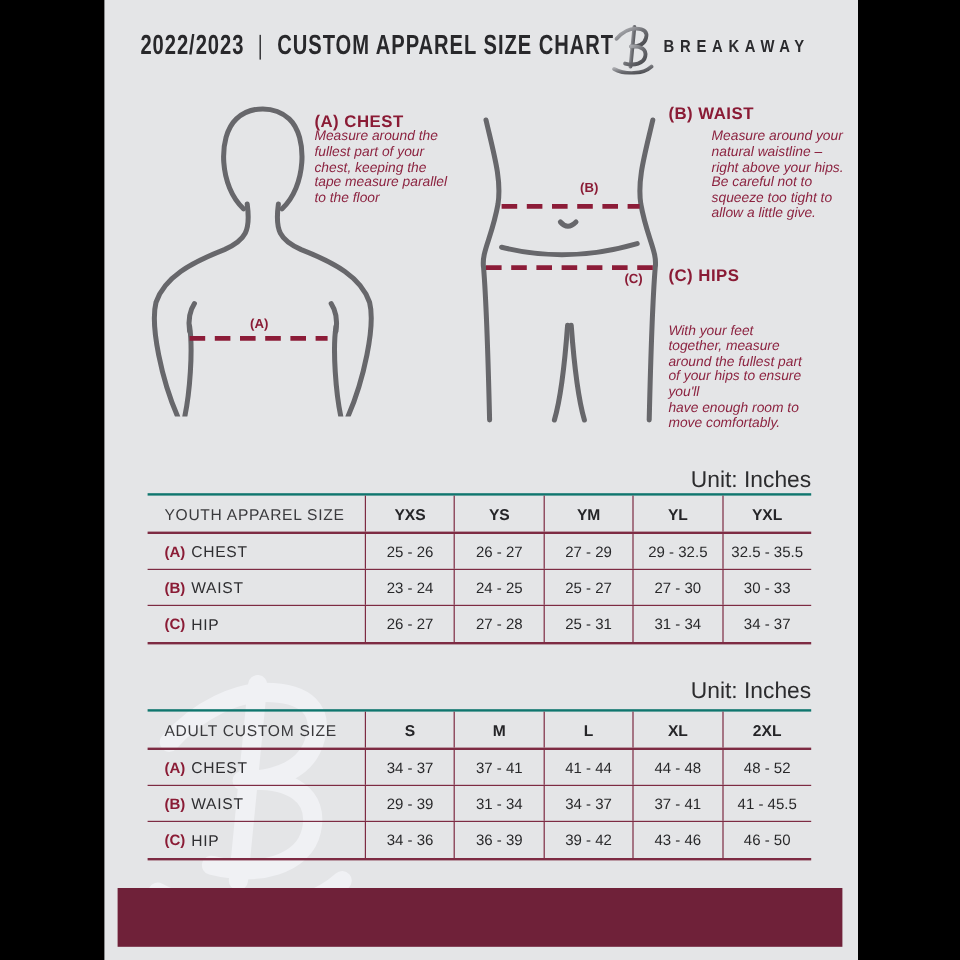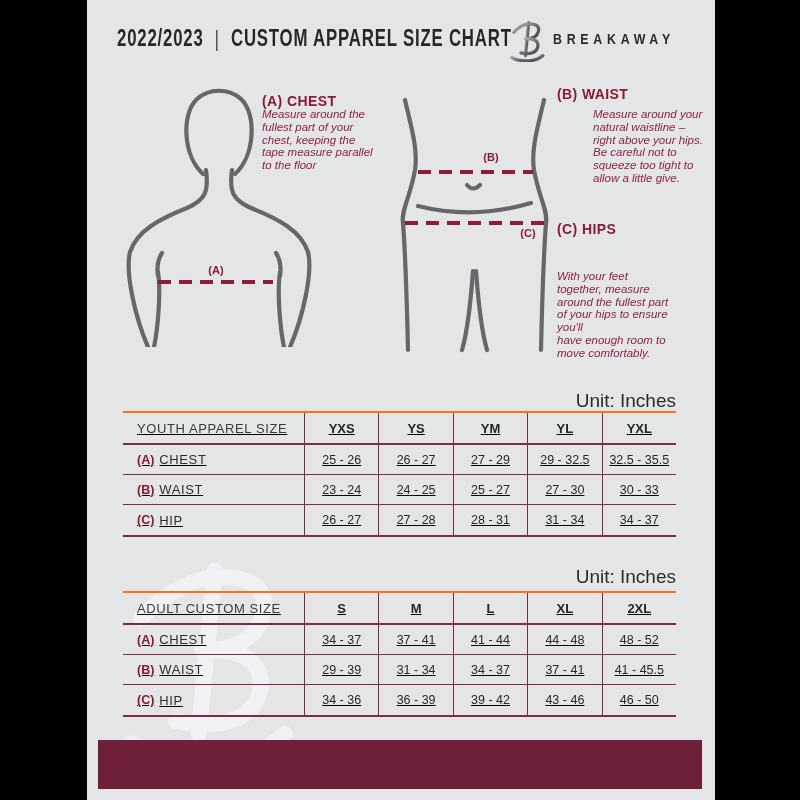--- a/index.html
+++ b/index.html
@@ -30,22 +30,22 @@
             font-size:11px; color:#8a1b35; }
 
   
   .sec-title { position:absolute; left:36px; width:553px; text-align:center;
                font-weight:700; font-size:14.5px; letter-spacing:0.3px; color:#2c2c2e; }
   .sec-unit  { position:absolute; left:36px; width:553px; text-align:right;
                font-size:19px; color:#2c2c2e; }
 
   
   .size-table { position:absolute; left:36px; width:553px;
-                border-top:2px solid #f97316; border-bottom:2px solid #7d2b43;
-                z-index:2;text-decoration:underline; }
+                border-top:2px solid #0f766e; border-bottom:2px solid #7d2b43;
+                z-index:2; }
   .trow { display:grid; grid-template-columns:181px repeat(5,1fr);
           border-bottom:1px solid #7d2b43; }
   .trow.thead { border-bottom:2px solid #7d2b43; }
   .trow:last-child { border-bottom:none; }
   .cell { display:flex; align-items:center; justify-content:center;
           border-left:1.5px solid #7d2b43; font-size:12.5px; color:#28282a; }
   .cell.lbl { justify-content:flex-start; padding-left:14px; border-left:none; }
   .thead .cell { font-weight:700; font-size:13px; color:#252528; }
   .thead .cell.lbl { font-weight:400; font-size:13px; letter-spacing:0.6px; color:#3a3a3d; }
   .trow:not(.thead) { height:30px; }
@@ -173,21 +173,21 @@
         <div class="cell">27 - 30</div>
         <div class="cell">30 - 33</div>
       </div>
       <div class="trow">
         <div class="cell lbl">
           <span class="rk">(C)</span>
           <span class="rl">HIP</span>
         </div>
         <div class="cell">26 - 27</div>
         <div class="cell">27 - 28</div>
-        <div class="cell">28 - 31</div>
+        <div class="cell">25 - 31</div>
         <div class="cell">31 - 34</div>
         <div class="cell">34 - 37</div>
       </div>
     </div>
 
     <div class="sec-unit" style="top:566px;">Unit: Inches</div>
 
     <svg class="watermark" width="205" height="218" viewBox="0 0 64 68">
       <g fill="none" stroke="#f0f1f4" stroke-width="5" stroke-linecap="round">
         <path d="M33 7 L28 58"></path>

